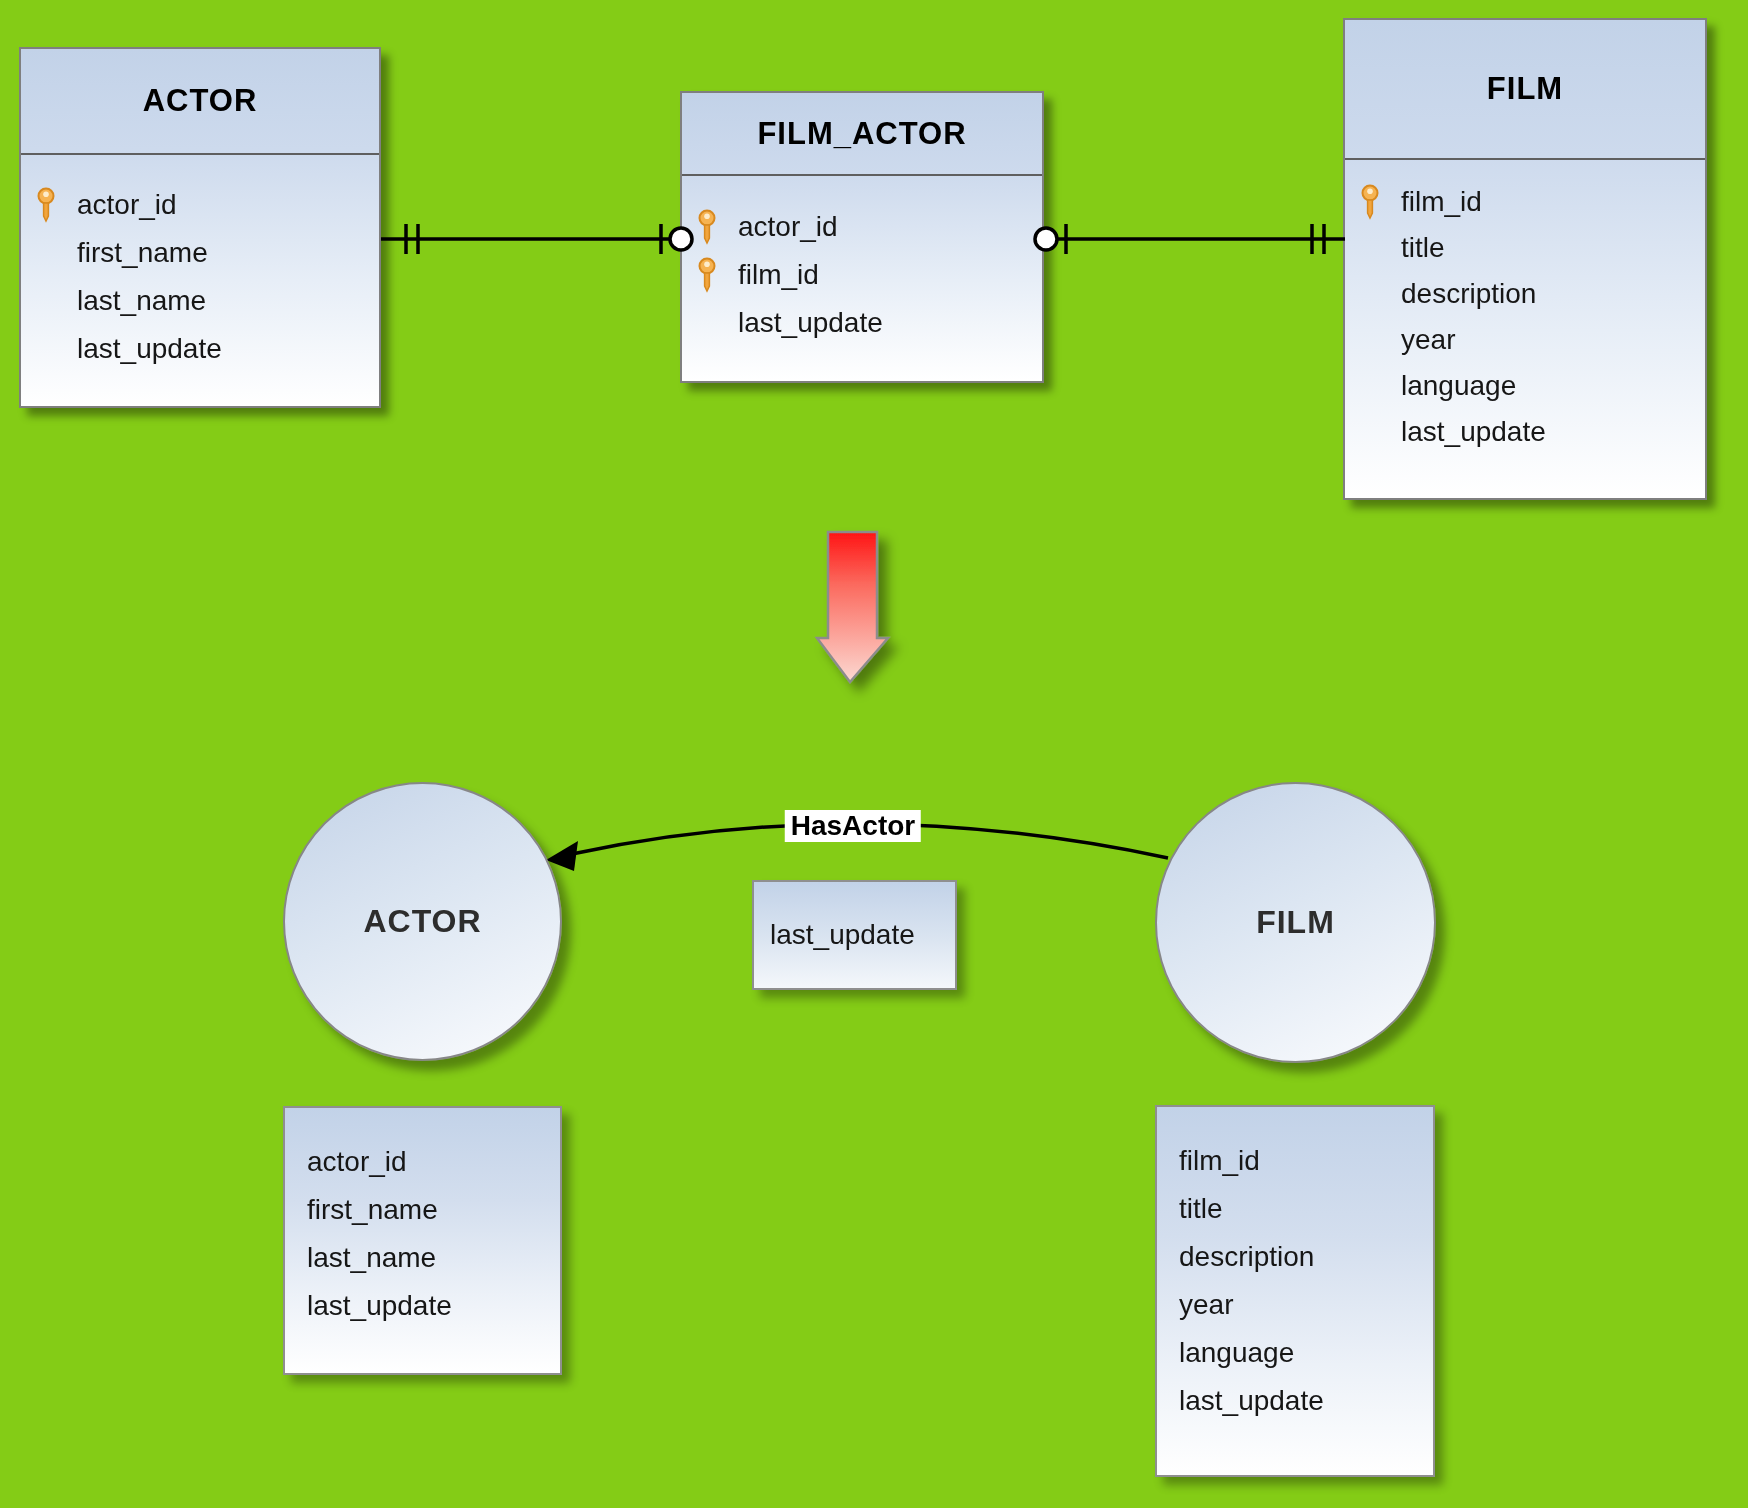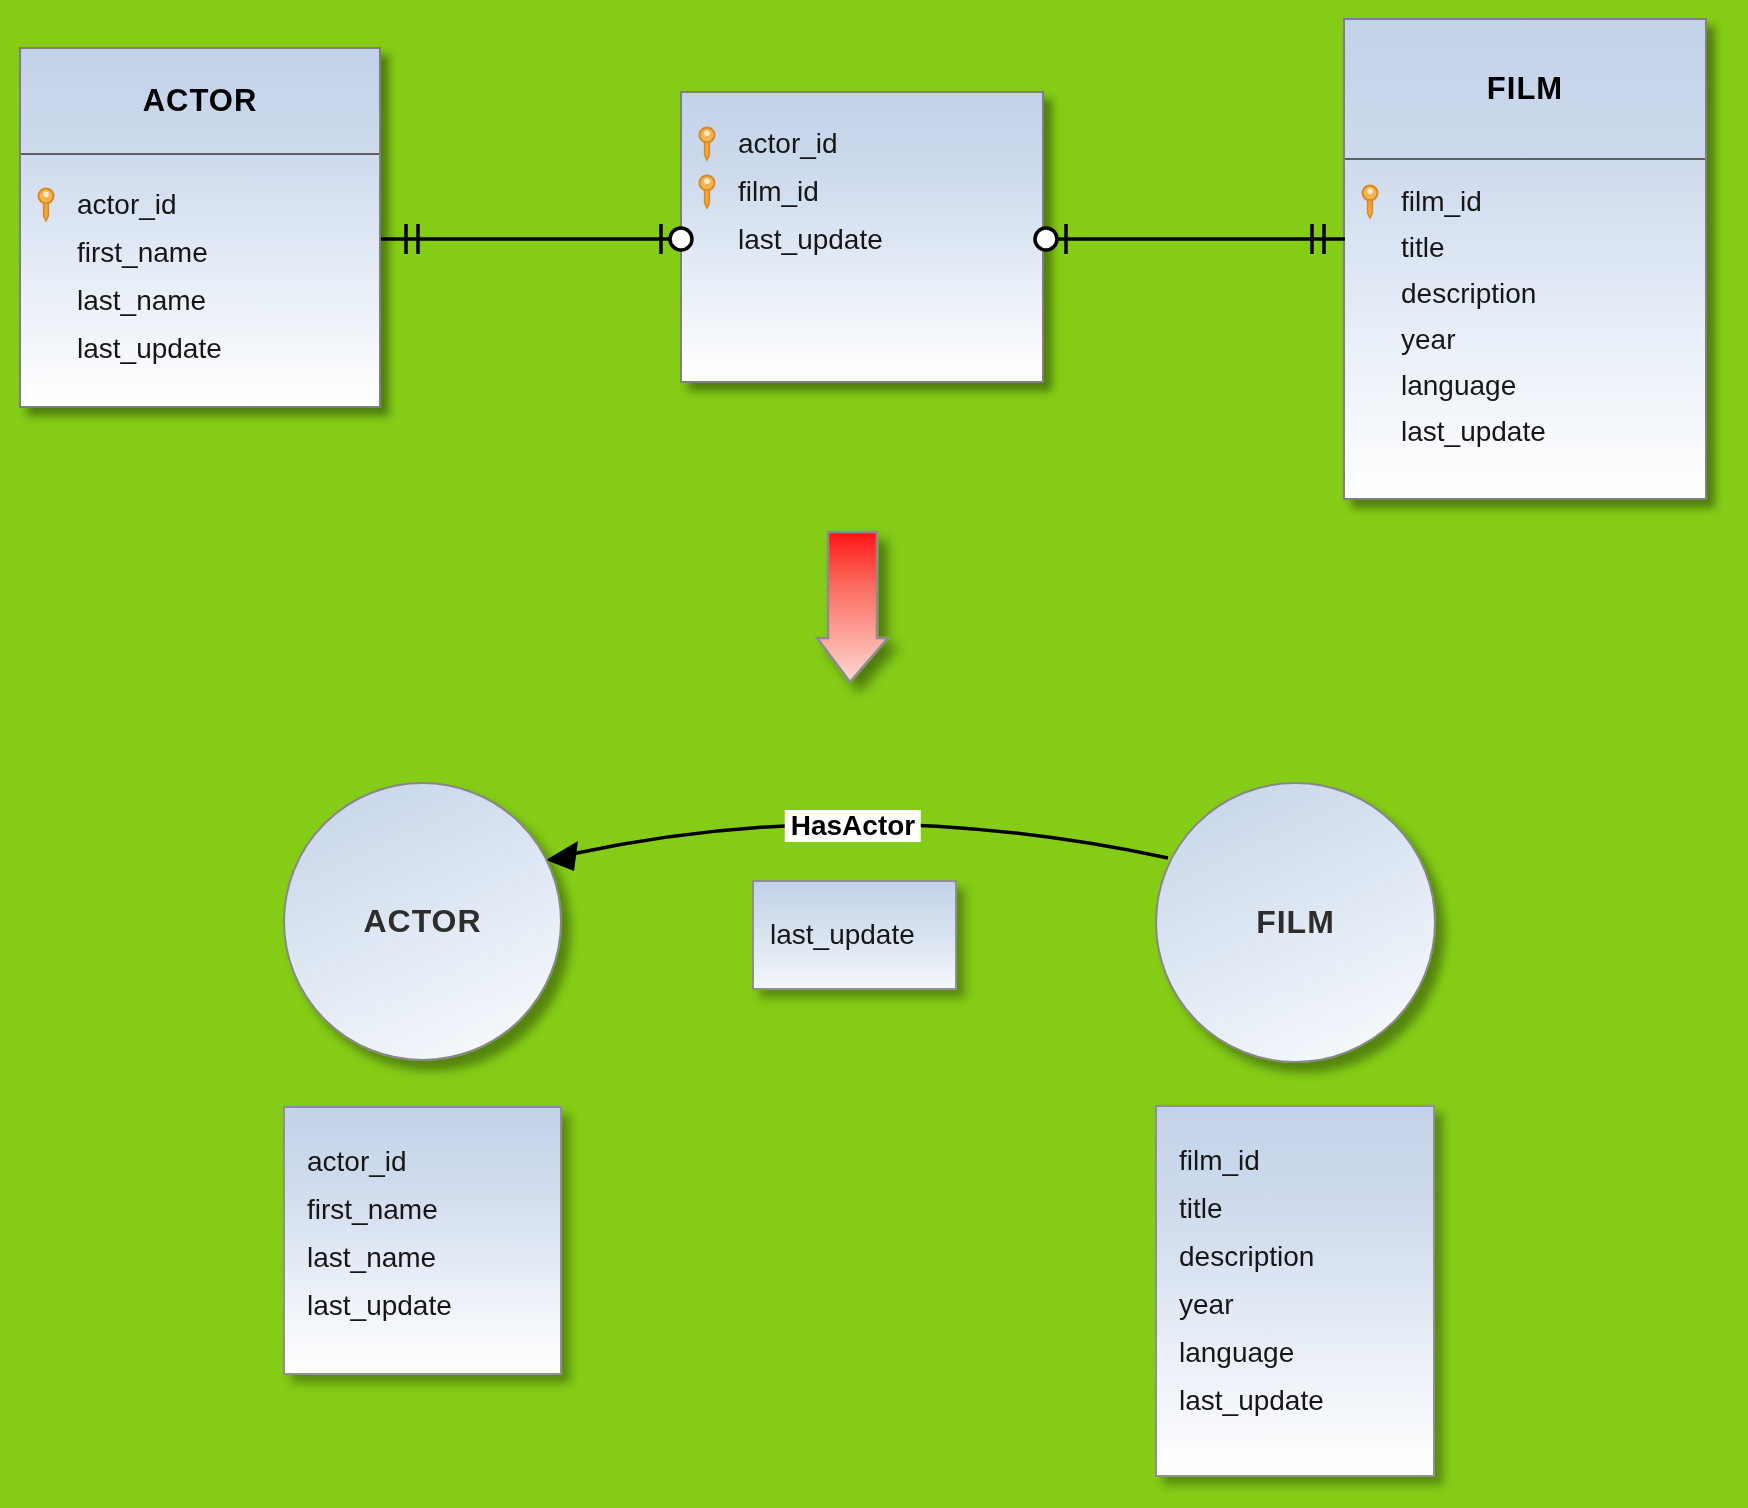--- a/index.html
+++ b/index.html
@@ -94,20 +94,21 @@
         <span class="field-label">last_name</span>
       </div>
       <div class="er-row" style="height:48px;">
         <span class="key-slot"></span>
         <span class="field-label">last_update</span>
       </div>
     </div>
   </div>
 
   <div class="er-table" style="left:680px; top:91px; width:364px; height:292px;">
+    <div class="er-header" style="height:83px;">FILM_ACTOR</div>
     <div class="er-body" style="padding-top:27px;">
       <div class="er-row" style="height:48px;">
         <span class="key-slot">
           <svg width="22" height="36" viewBox="0 0 22 36">
             <circle cx="11" cy="9" r="7.5" fill="#f6b352" stroke="#d8891f" stroke-width="2"></circle>
             <circle cx="11" cy="7.2" r="2.8" fill="#fdeccb"></circle>
             <path d="M8.6 16 L13.4 16 L13.4 29 L11 34 L8.6 29 Z" fill="#f2a53c" stroke="#d8891f" stroke-width="1.5"></path>
           </svg>
         </span>
         <span class="field-label">actor_id</span>

